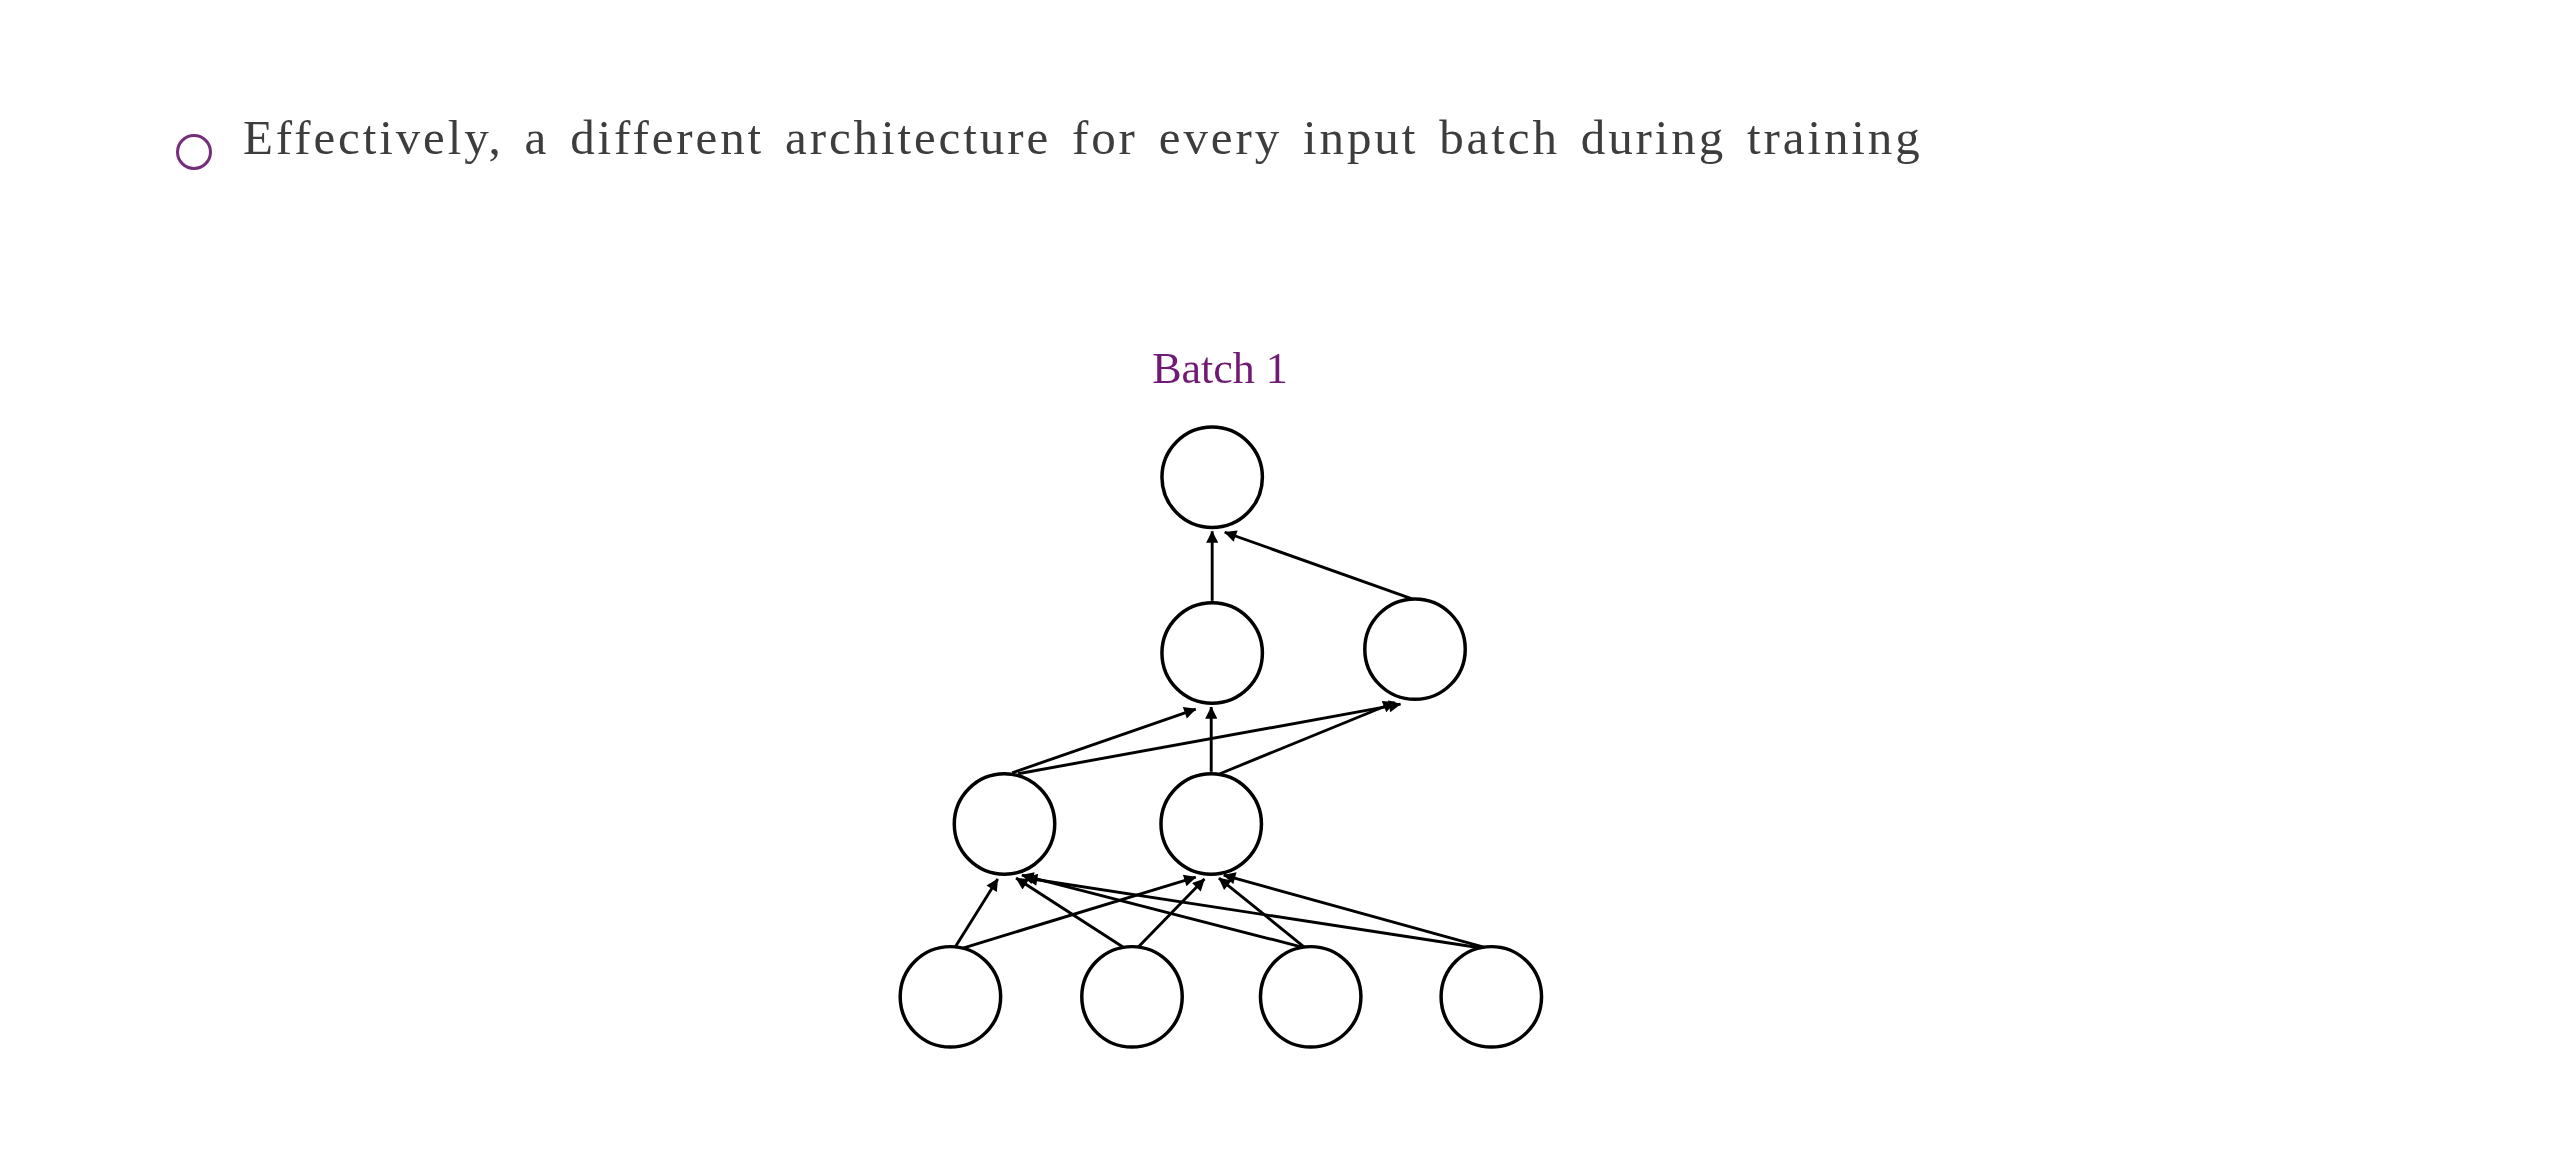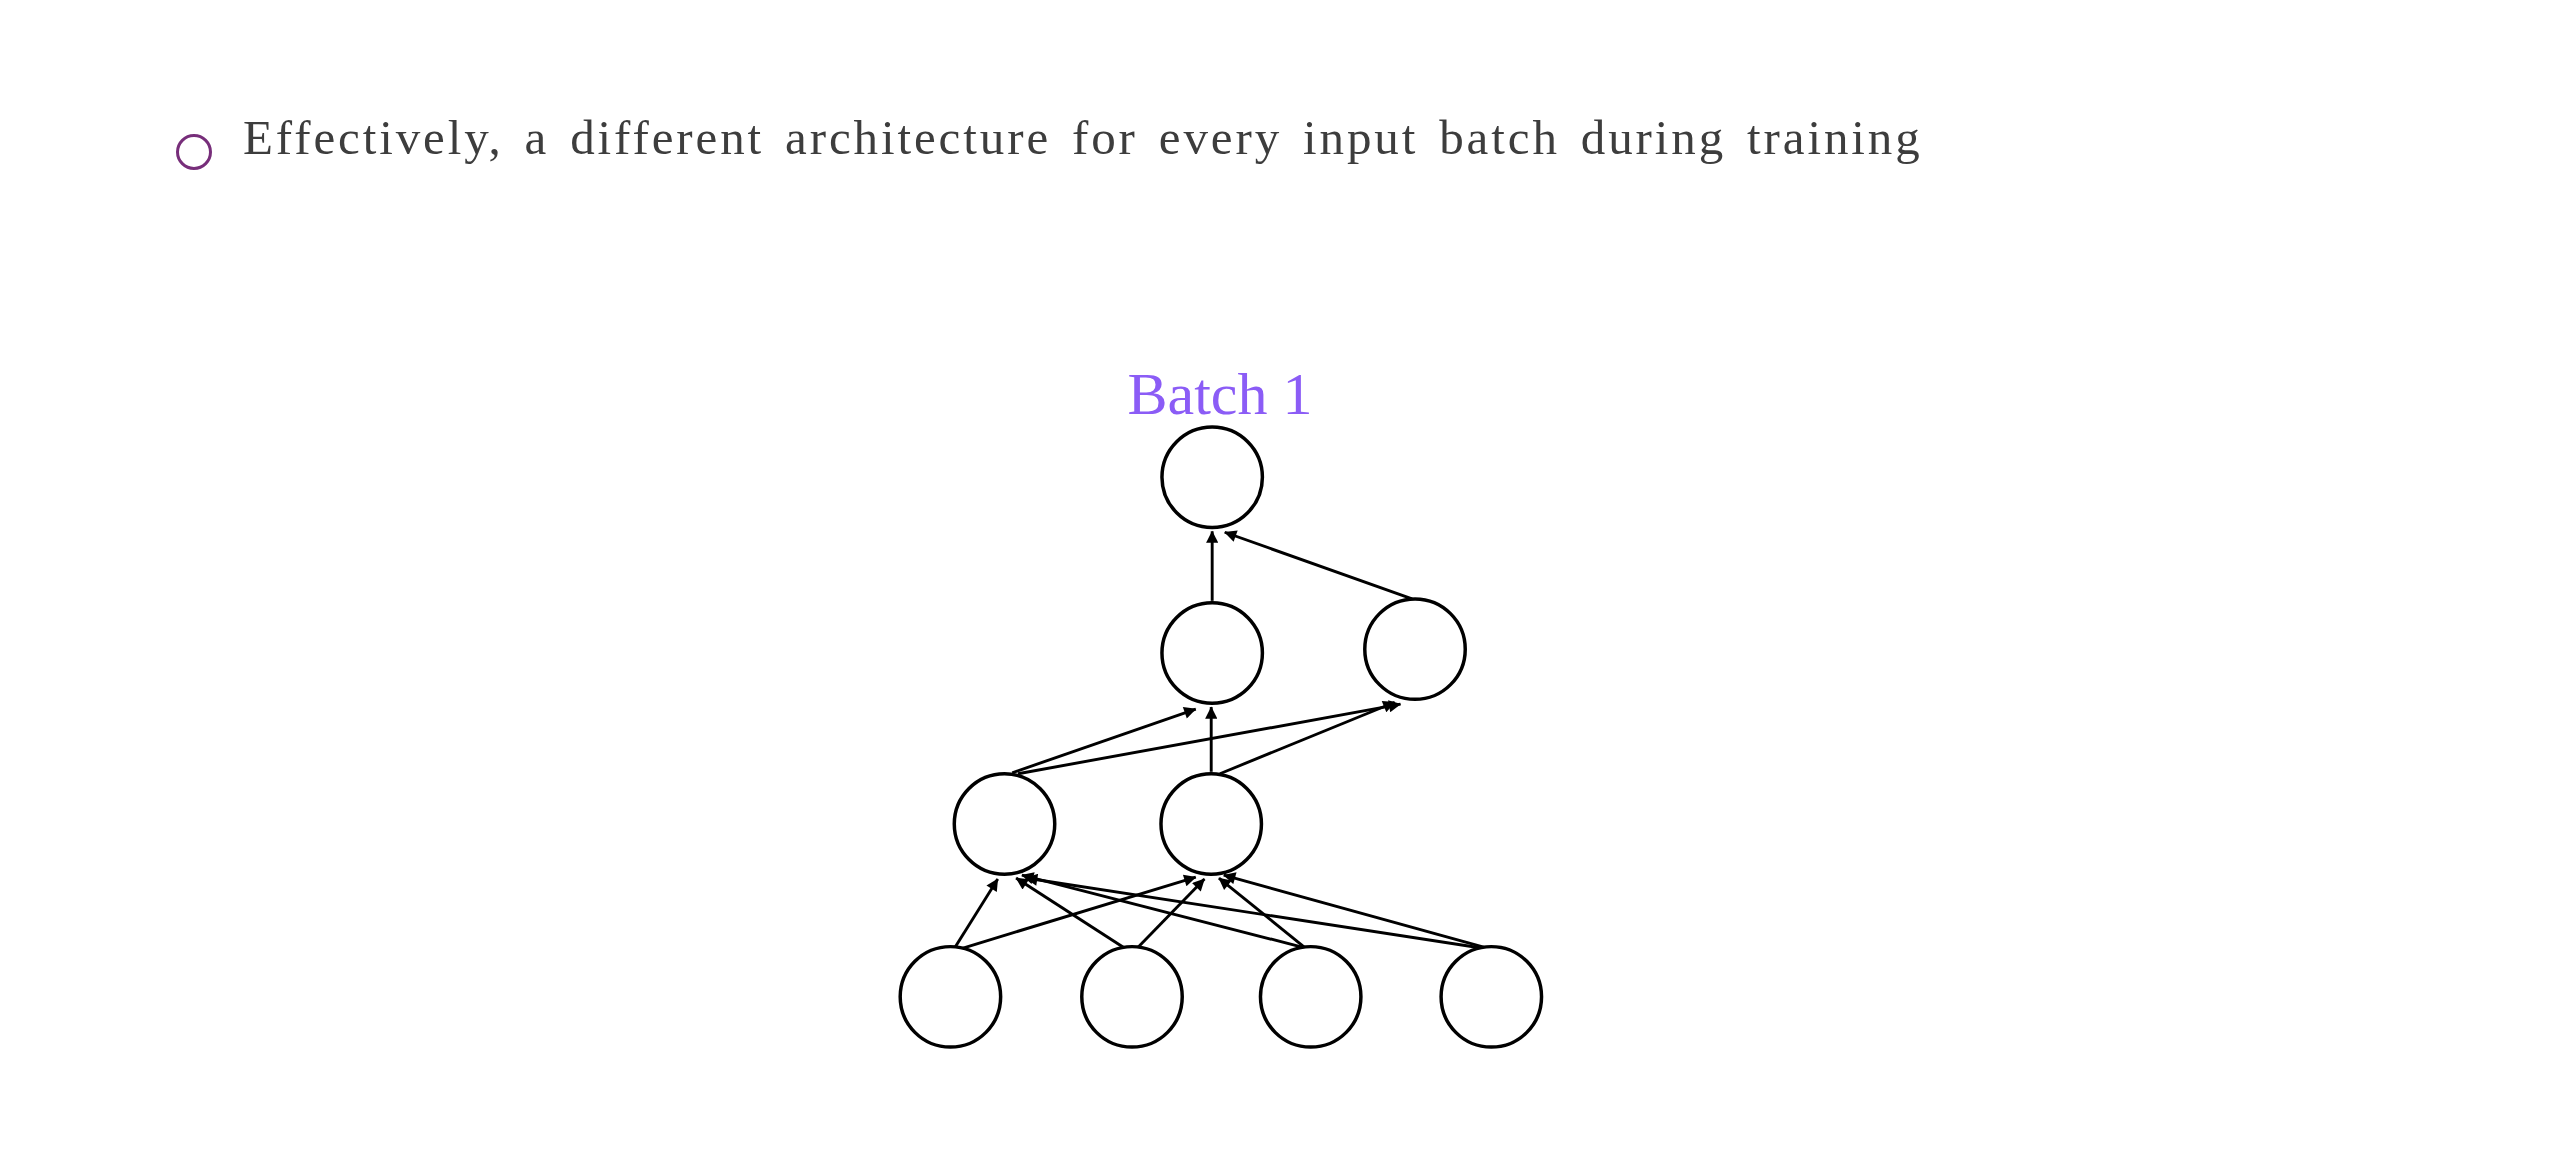--- a/index.html
+++ b/index.html
@@ -38,24 +38,24 @@
     font-size: 49px;
     line-height: 1.3;
     color: #3d3d3d;
     letter-spacing: 2.9px;
     word-spacing: 5.8px;
     white-space: nowrap;
   }
   .batch-label {
     position: absolute;
     left: 1220px;
-    top: 360px;
+    top: 343px;
     transform: translateX(-50%);
-    font-size: 60px;
-    color: #8b5cf6;
+    font-size: 44px;
+    color: #701a75;
     white-space: nowrap;
   }
   .diagram-svg {
     position: absolute;
     left: 0;
     top: 0;
     width: 2576px;
     height: 1164px;
   }
 </style>

